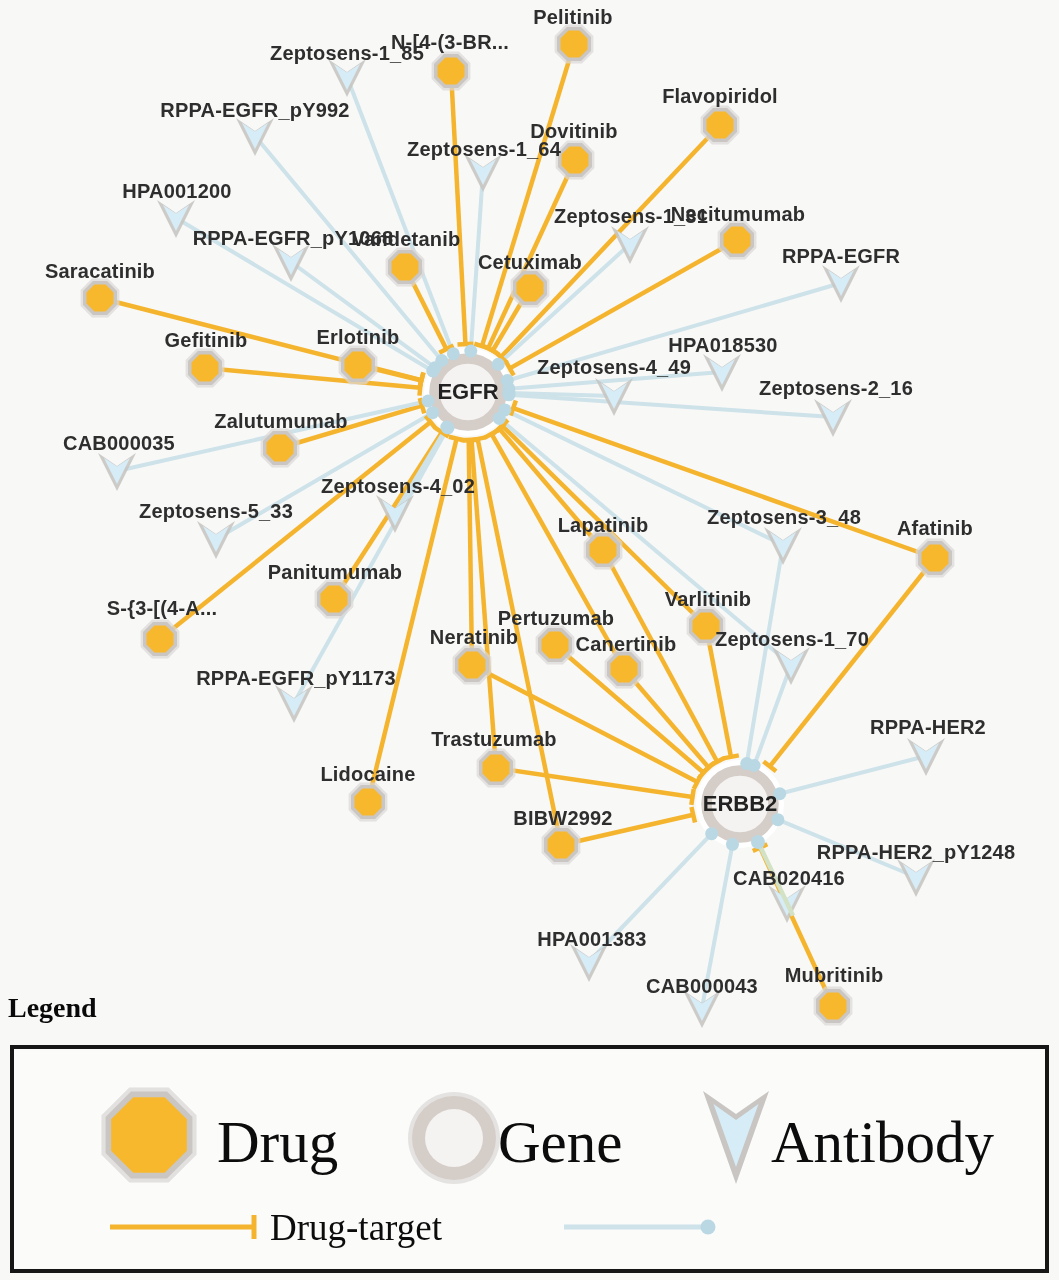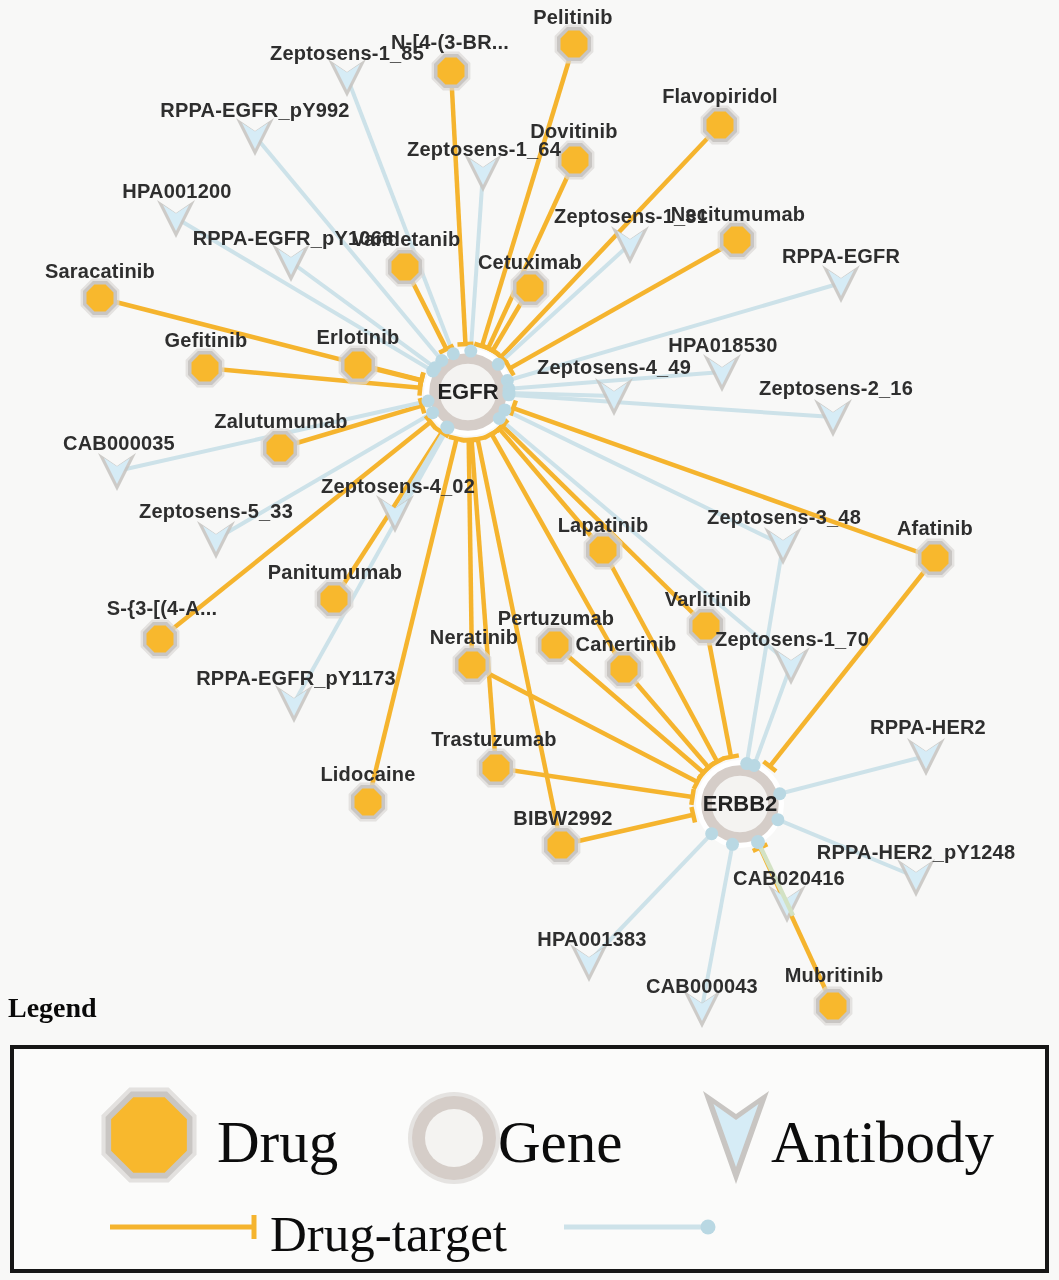--- a/index.html
+++ b/index.html
@@ -46,21 +46,21 @@
   .legend-node-label {
     position: absolute;
     font-family: "Liberation Serif", serif;
     font-size: 59px;
     color: #0c0c0c;
     line-height: 1;
   }
   .legend-edge-label {
     position: absolute;
     font-family: "Liberation Serif", serif;
-    font-size: 51px;
+    font-size: 37px;
     color: #0c0c0c;
     line-height: 1;
   }
   .legend-icon { position: absolute; }
 </style>
 </head>
 <body>
 
 <div id="canvas">
   <svg id="net" width="1059" height="1280" viewBox="0 0 1059 1280">

